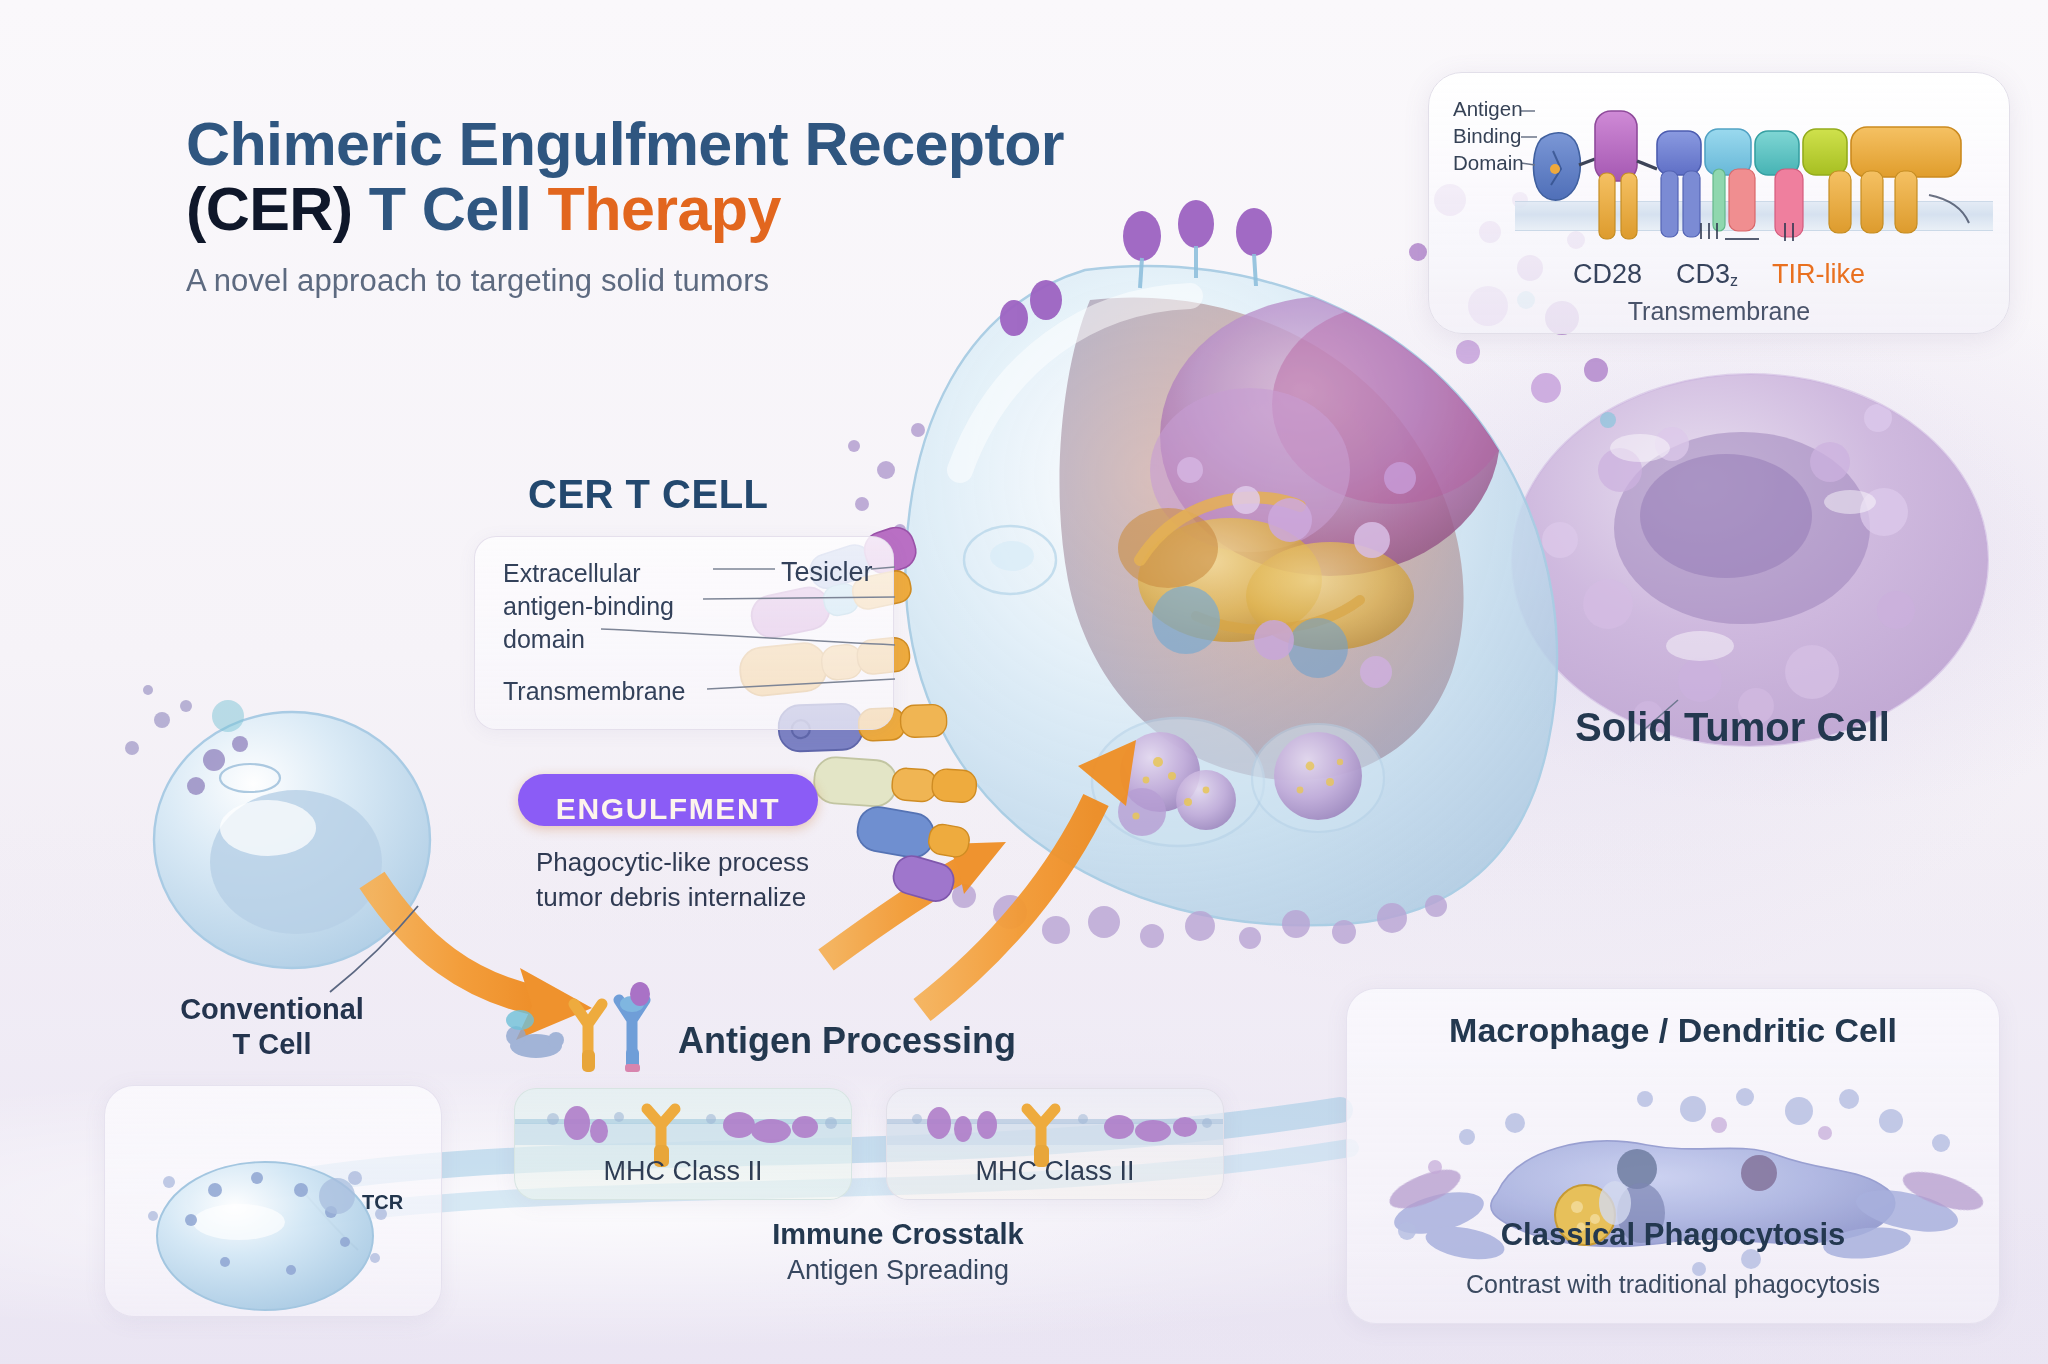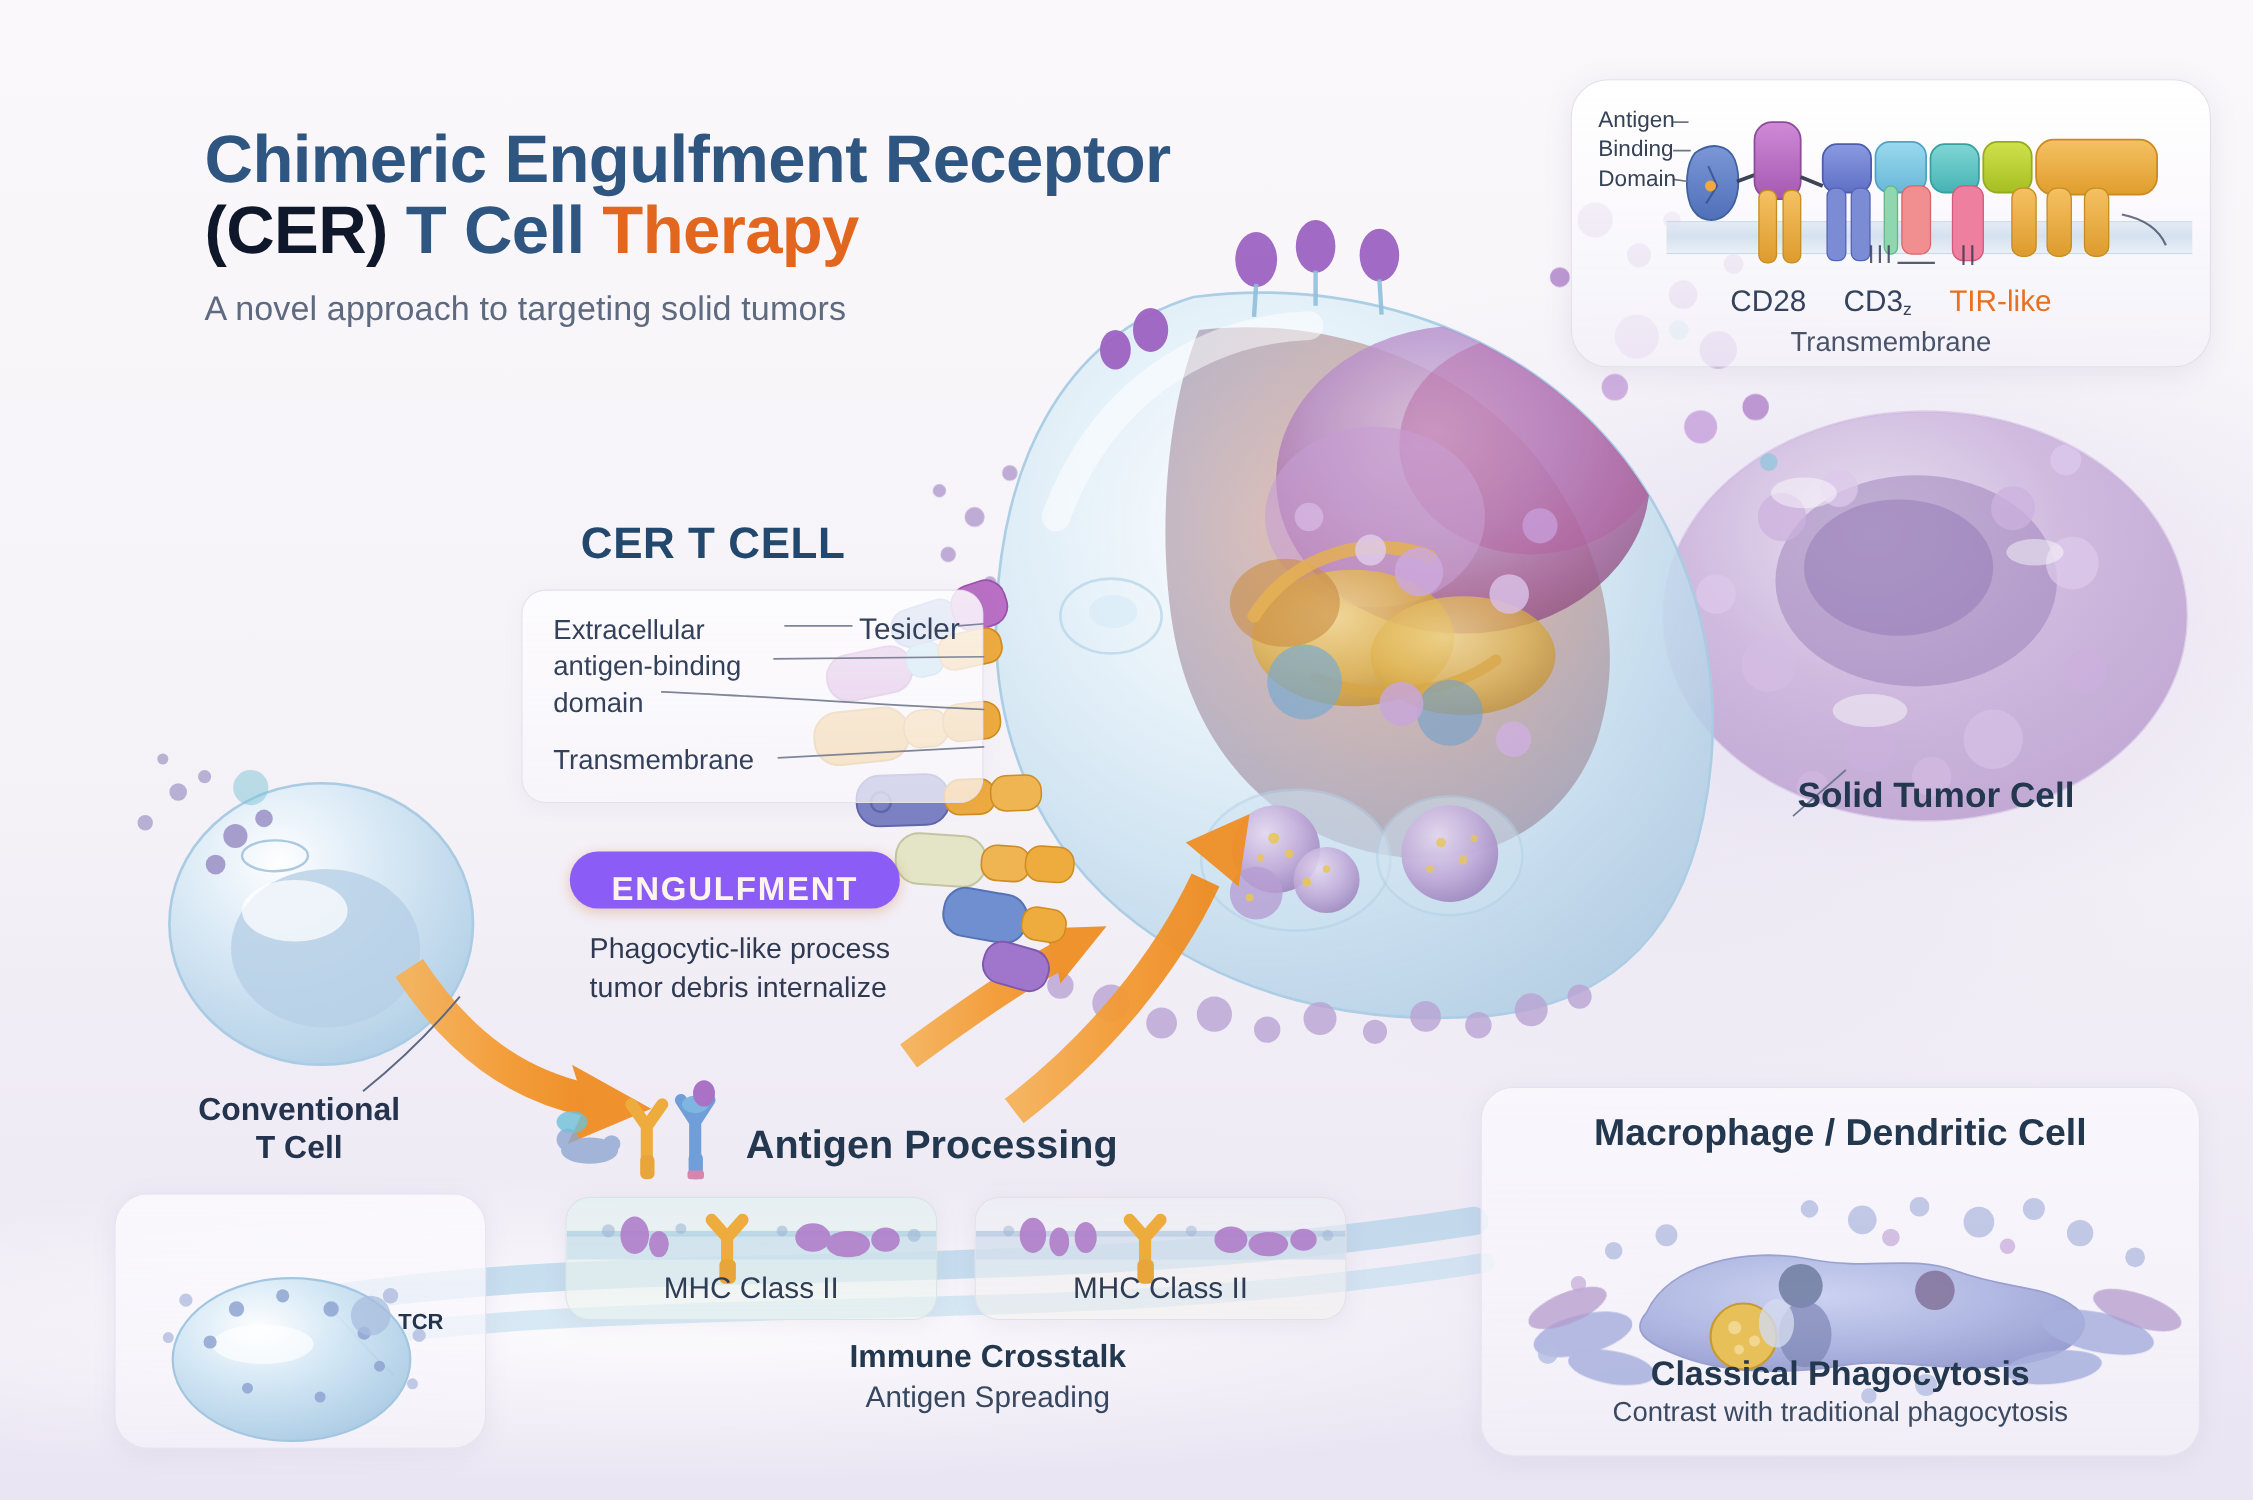--- a/index.html
+++ b/index.html
@@ -94,21 +94,21 @@
   .engulf-text{
     position:absolute; left:536px; top:845px; font-size:26px; color:#2f3a52; line-height:1.33;
   }
 
   
   .lbl-conv{
     position:absolute; left:162px; top:992px; font-size:29px; font-weight:bold; color:#24344e;
     line-height:1.22; text-align:center; width:220px;
   }
   .lbl-tumor{
-    position:absolute; left:1634px; top:705px; font-size:32px; font-weight:bold; color:#23384f;
+    position:absolute; left:1575px; top:705px; font-size:40px; font-weight:bold; color:#23384f;
     white-space:nowrap;
   }
   .lbl-tcr{
     position:absolute; left:362px; top:1191px; font-size:20px; font-weight:bold; color:#22354d;
   }
   .lbl-antigen-proc{
     position:absolute; left:678px; top:1020px; font-size:36px; font-weight:bold; color:#23384f;
     white-space:nowrap;
   }
   .lbl-crosstalk{
@@ -132,21 +132,21 @@
   .panel-mhc2{ left:886px; top:1088px; width:338px; height:112px;
     background:linear-gradient(180deg, rgba(236,238,246,.60), rgba(245,241,236,.52));
     border:1.4px solid rgba(224,222,232,.95); border-radius:22px; }
   .mhc-label{ position:absolute; left:0; right:0; bottom:12px; text-align:center; font-size:27px; color:#2f3d54; }
   .panel-macro{
     left:1346px; top:988px; width:654px; height:336px; border-radius:30px;
     background:linear-gradient(180deg, rgba(250,249,253,.86), rgba(244,241,249,.70));
   }
   .macro-title{ position:absolute; left:0; right:0; top:22px; text-align:center;
     font-size:34px; font-weight:bold; color:#23384f; }
-  .macro-sub1{ position:absolute; left:0; right:0; bottom:56px; text-align:center;
+  .macro-sub1{ position:absolute; left:0; right:0; bottom:70px; text-align:center;
     font-size:31px; font-weight:bold; color:#23384f; }
   .macro-sub2{ position:absolute; left:0; right:0; bottom:24px; text-align:center;
     font-size:25px; color:#3b4a60; }
 
   svg{ display:block; }
   .abs-svg{ position:absolute; left:0; top:0; pointer-events:none; }
 </style>
 </head>
 <body>
 

